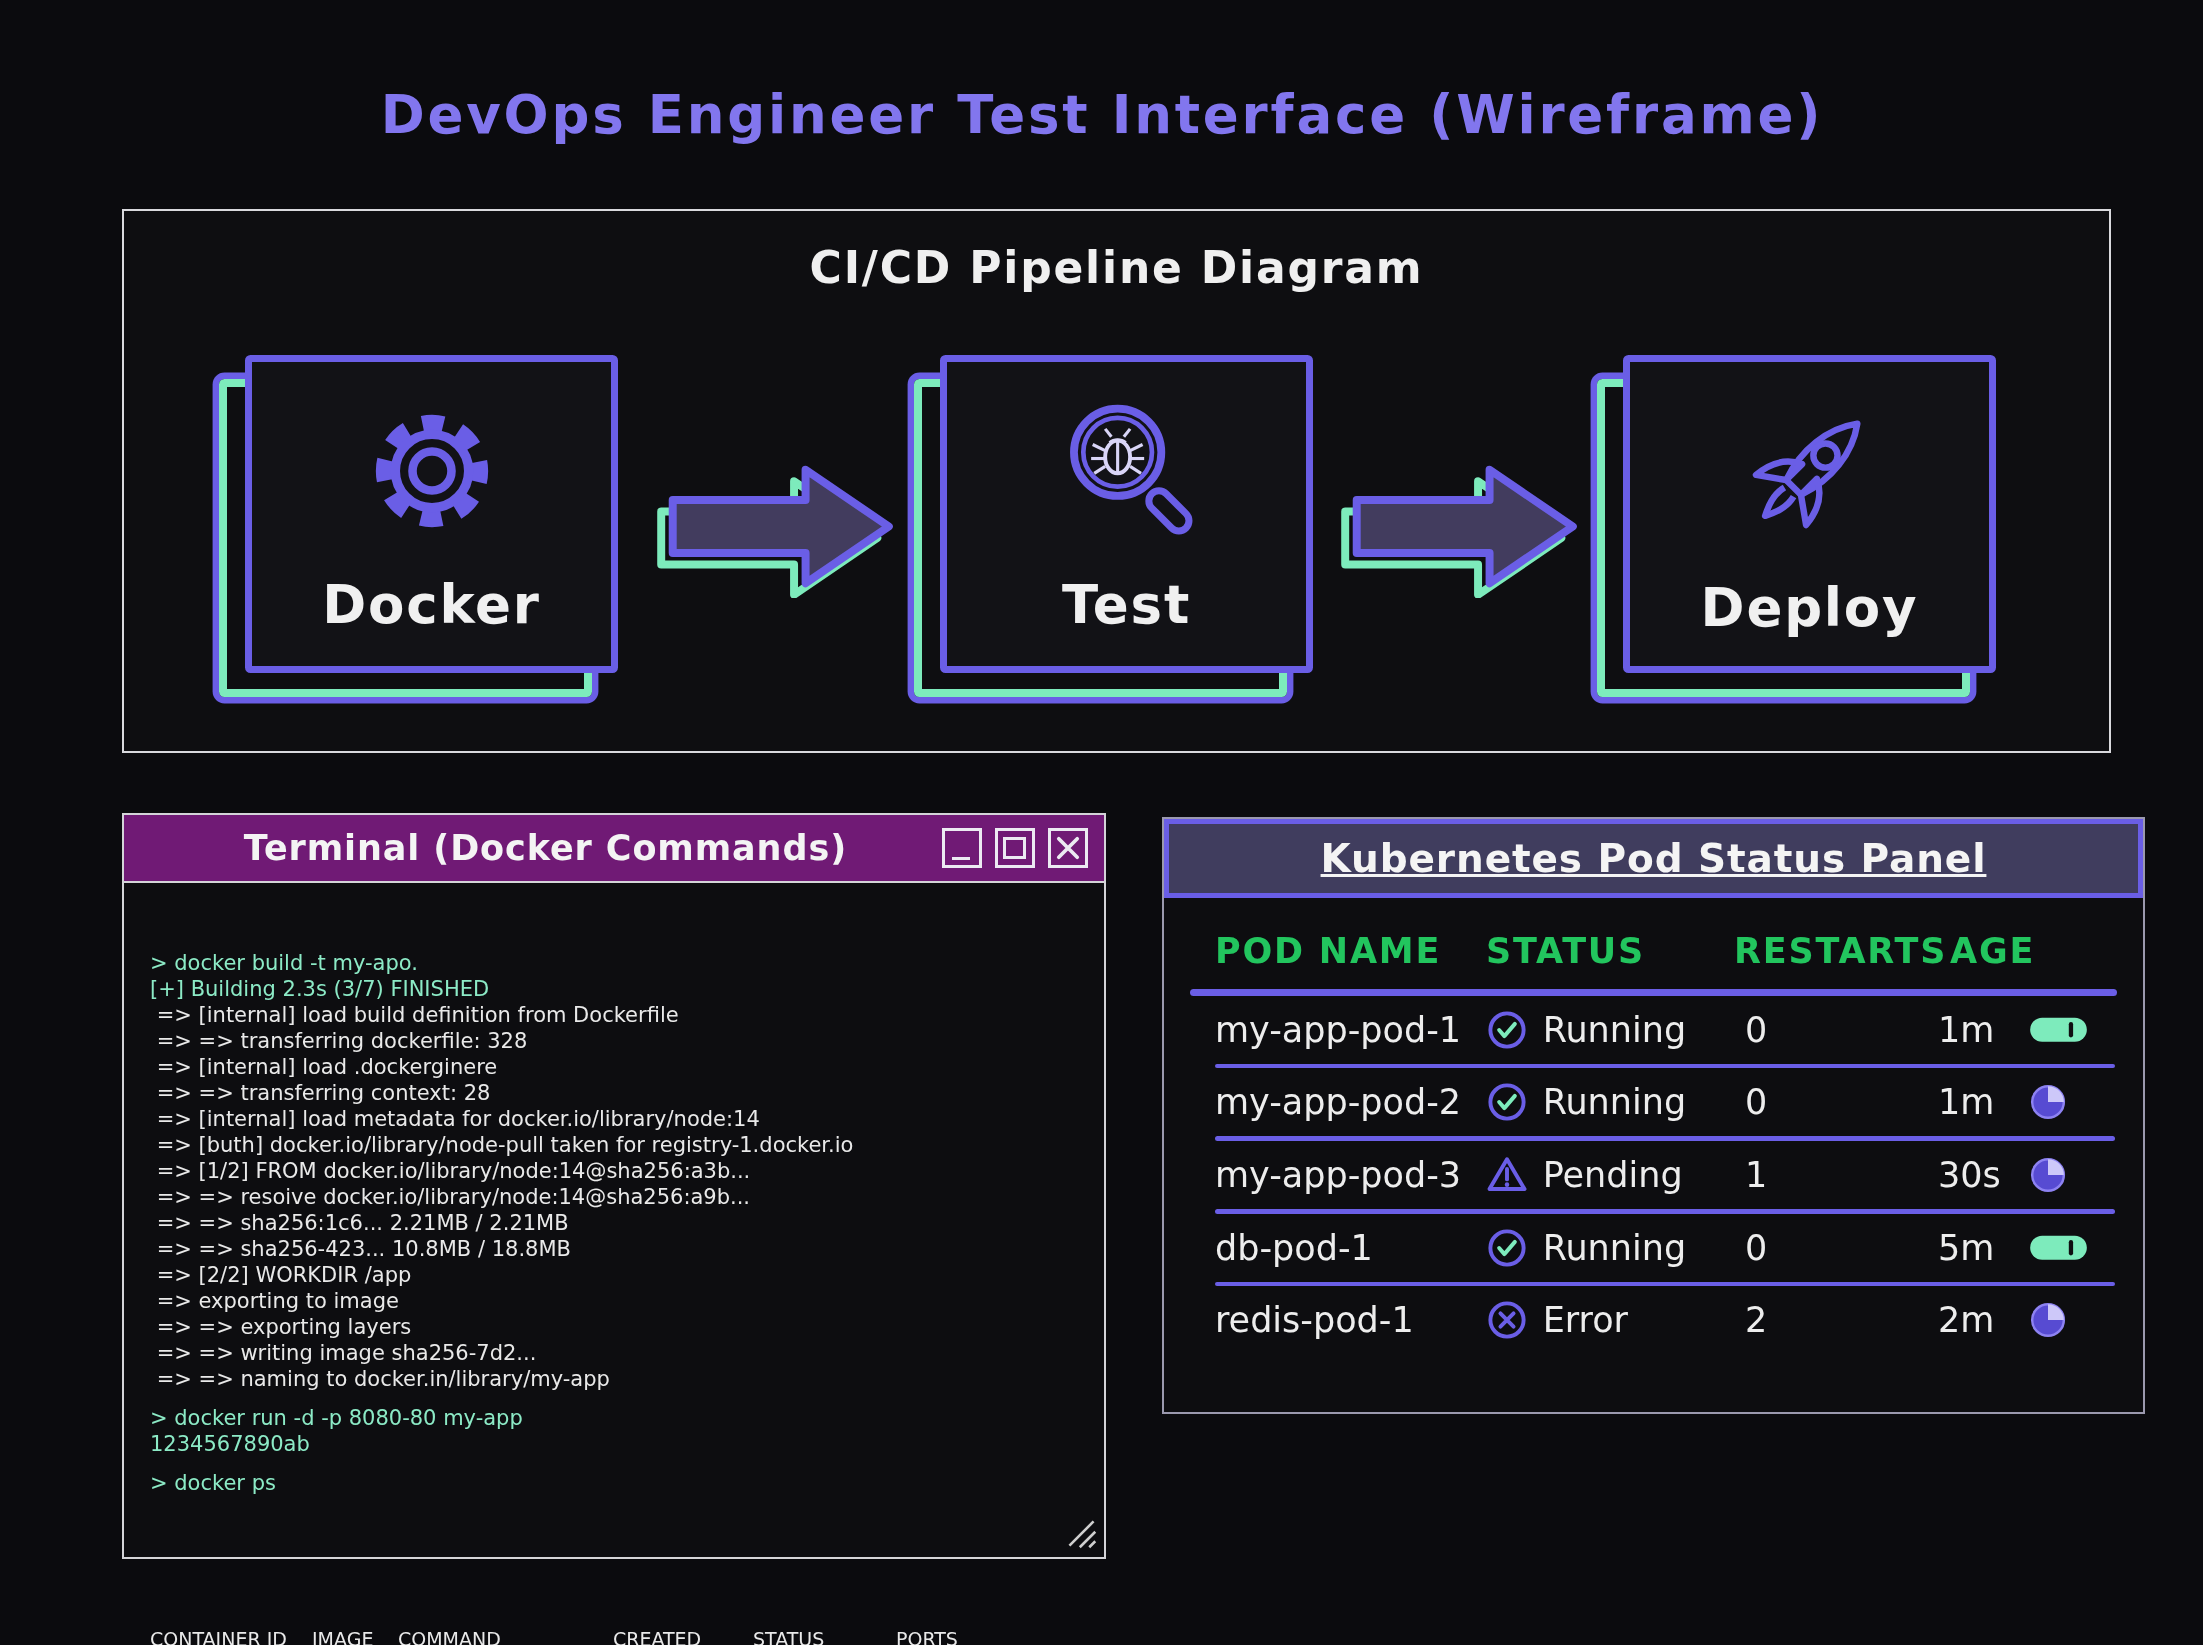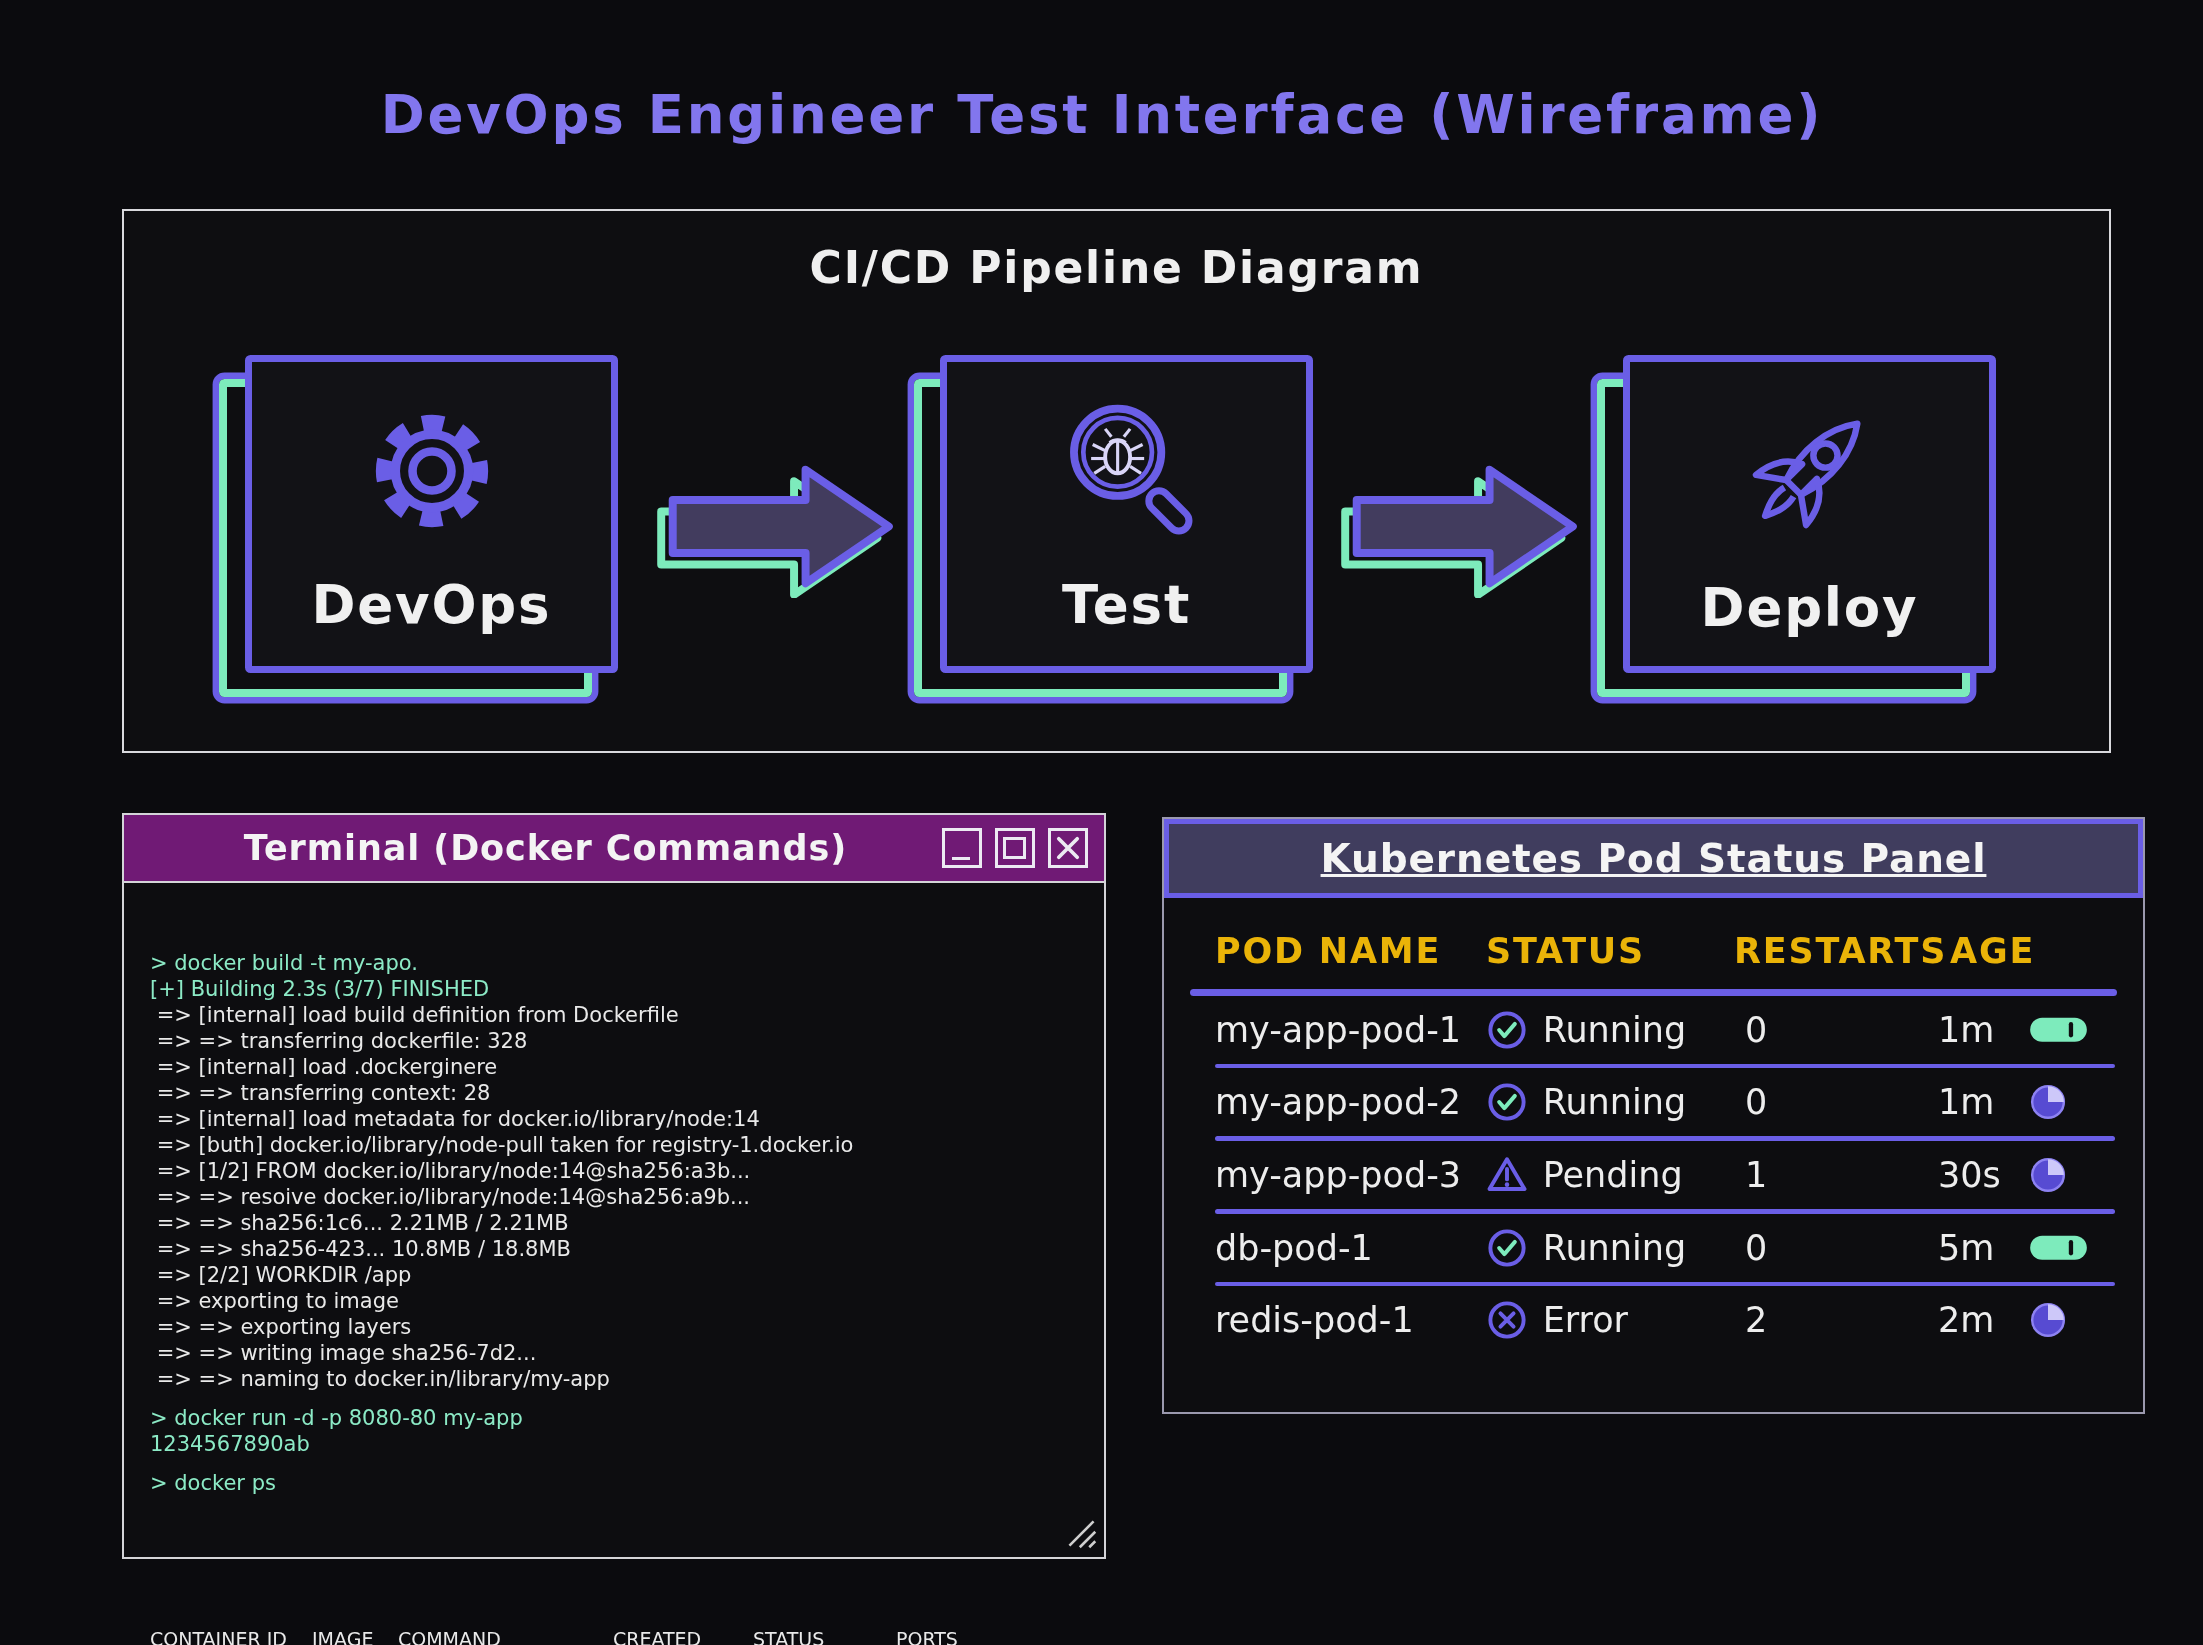--- a/index.html
+++ b/index.html
@@ -85,21 +85,21 @@
   .pods-panel {
     position:absolute; left:1162px; top:817px; width:983px; height:597px;
     border:2.8px solid #9b99ae; background:#0d0d10;
   }
   .pods-titlebar {
     height:79px; background:#403d5e; border:5.5px solid #6a5ee6;
     display:flex; align-items:center; justify-content:center;
   }
   .pods-title { font-size:39px; font-weight:bold; color:#f4f4f4; letter-spacing:0.9px;text-decoration:underline; }
   .pod-header-row {
-    display:flex; margin:33px 8px 0 51px; color:#eab308;
+    display:flex; margin:33px 8px 0 51px; color:#22c55e;
     font-size:35px; font-weight:bold; letter-spacing:1.8px;
   }
   .hdr-underline { height:6.4px; background:#6a5ee6; border-radius:3.7px; margin:18.4px 26px 0 26px; }
   .pod-table-body { margin-left:51px; margin-right:26px; }
   .podrow { display:flex; align-items:center; height:68px; font-size:35px; color:#ededed; }
   .rowsep { height:4.6px; background:#6a5ee6; border-radius:2.8px; margin-right:1.8px; }
   .pc { display:flex; align-items:center; }
   .pc.pname    { width:271px; }
   .pc.pstatus  { width:248px; gap:14.7px; }
   .pc.prestarts{ width:204px; padding-left:11px; }
@@ -119,21 +119,21 @@
   <div class="stage stage-build">
     <div class="stage-shadow"></div>
     <div class="stage-main">
       <span>
         <svg viewBox="0 0 200 200" width="156" height="156">
           <circle cx="100" cy="100" r="58" fill="none" stroke="#6a5ee6" stroke-width="28" stroke-dasharray="25.5 20.05" stroke-dashoffset="12"></circle>
           <circle cx="100" cy="100" r="47" fill="none" stroke="#6a5ee6" stroke-width="12"></circle>
           <circle cx="100" cy="100" r="25" fill="none" stroke="#6a5ee6" stroke-width="11"></circle>
         </svg>
       </span>
-      <span class="stage-label">DevOps</span>
+      <span class="stage-label">Docker</span>
     </div>
   </div>
 
   <div class="arrow arrow-1">
     <svg viewBox="0 0 280 160" width="248" height="143">
       <polygon points="20,50 170,50 170,16 264,80 170,144 170,110 20,110" transform="translate(-13,13)" fill="none" stroke="#7debbc" stroke-width="9" stroke-linejoin="round"></polygon>
       <polygon points="20,50 170,50 170,16 264,80 170,144 170,110 20,110" fill="#423c5e" stroke="#6a5ee6" stroke-width="9" stroke-linejoin="round"></polygon>
     </svg>
   </div>
 

